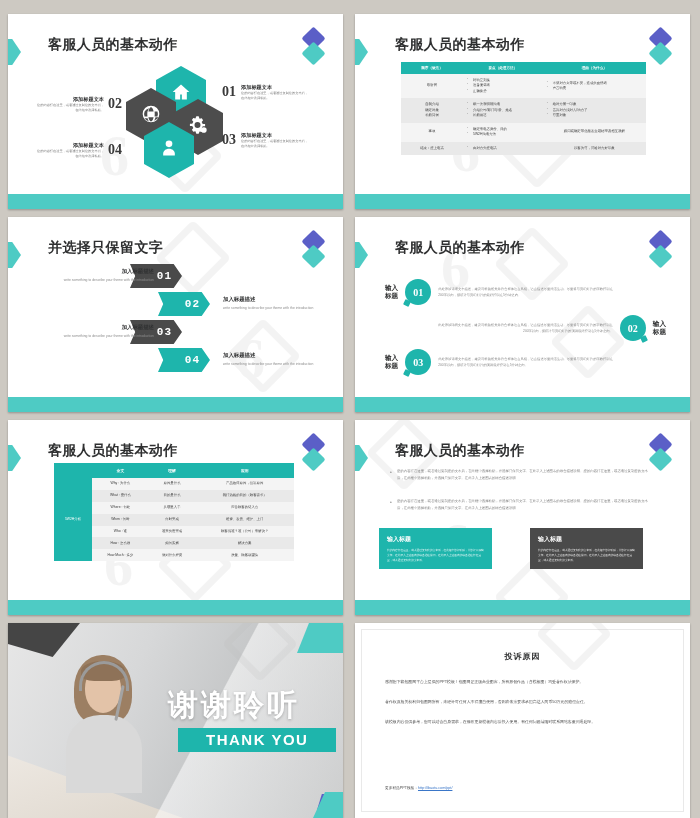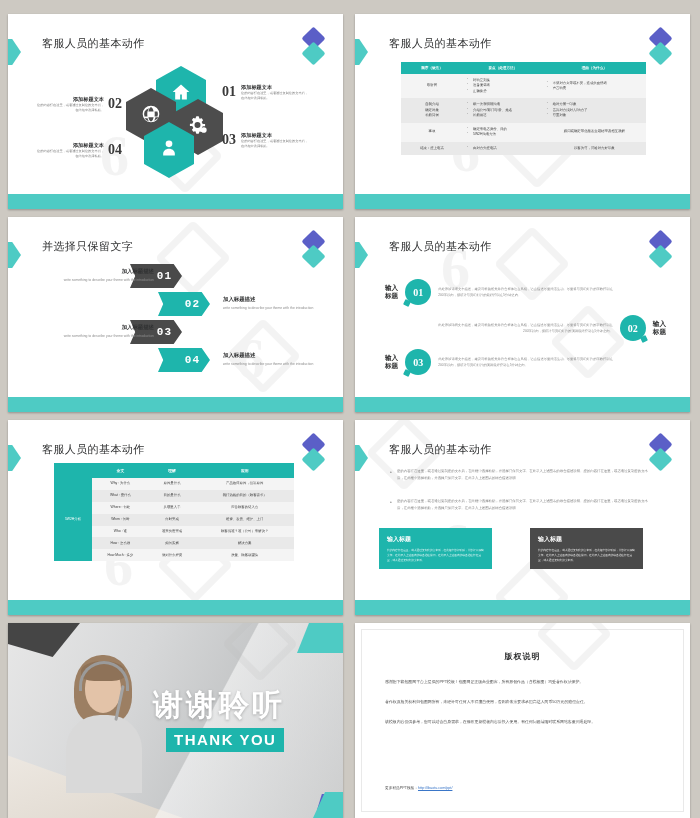--- a/index.html
+++ b/index.html
@@ -24,22 +24,22 @@
   .slide{
     position:relative;
     background:#ffffff;
     overflow:hidden;
     box-shadow:0 1px 2px rgba(0,0,0,.28);
     width:335px; height:195px;
   }
 
   
   .s-title{
-    position:absolute; left:34px; top:22px;
-    font-size:11px; font-weight:normal; color:#2f3031;
+    position:absolute; left:40px; top:22px;
+    font-size:14px; font-weight:bold; color:#2f3031;
     letter-spacing:.4px; white-space:nowrap;
   }
   .left-chevron{
     position:absolute; left:-9px; top:25px;
     width:22px; height:26px; background:var(--teal);
     clip-path:polygon(0 0,60% 0,100% 50%,60% 100%,0 100%);
   }
   .dia-wrap{ position:absolute; right:18px; top:16px; width:22px; height:44px; }
   .dia{ position:absolute; width:17px; height:17px; left:2px; transform:rotate(45deg); border-radius:2px; }
   .dia.purple{ top:0; background:var(--purple); }
@@ -238,30 +238,30 @@
   }
   .ty .cornerpurple{
     position:absolute; right:4px; bottom:8px; width:22px; height:16px;
     background:var(--purple); clip-path:polygon(22% 0,100% 0,78% 100%,0 100%);
   }
   .ty .cornerteal2{
     position:absolute; right:0; bottom:0; width:30px; height:26px;
     background:var(--teal); clip-path:polygon(40% 0,100% 0,100% 100%,0 100%);
   }
   .ty .ty-cn{
-    position:absolute; left:145px; top:62px;
+    position:absolute; left:160px; top:62px;
     font-size:30px; font-weight:bold; color:#fff;
     letter-spacing:3px;
     text-shadow:0 1px 3px rgba(0,0,0,.25);
   }
   .ty .ty-en{
-    position:absolute; left:158px; top:105px;
+    position:absolute; left:170px; top:105px;
     background:var(--teal-d); color:#fff;
     font-size:15px; font-weight:bold; letter-spacing:1.5px;
-    padding:3px 8px 4px;
+    padding:3px 28px 4px;
   }
 
   
   .cp{ background:#fff; }
   .cp-inner{ position:absolute; left:30px; right:30px; top:14px; bottom:14px; }
   .cp h2{
     text-align:center; font-size:8px; font-weight:bold;
     color:#2f3031; margin:14px 0 16px; letter-spacing:1px;
   }
   .cp p{
@@ -635,21 +635,21 @@
     <div class="ty-cn">谢谢聆听</div>
     <div class="ty-en">THANK YOU</div>
   </div>
 
   <div class="slide cp">
     <div class="cp-border"></div>
     <div class="wm">
       <div class="wm-sq" style="left:192px;top:-16px"></div>
     </div>
     <div class="cp-inner">
-      <h2>版权说明</h2>
+      <h2>投诉原因</h2>
       <p>感谢您下载包图网平台上提供的PPT模板！包图网是正版商业图库，所有原创作品（含模板图）均受著作权法保护。</p>
       <p>著作权及相关权利归包图网所有，未经许可任何人不得擅自使用，否则将依法要求承担高达人民币50万元的赔偿责任。</p>
       <p>该模板内容仅供参考，您可以结合自身需求，在修改更新模板内容后投入使用。有任何问题请随时联系网站客服沟通处理。</p>
       <div class="more">
         <span>更多精品PPT模板：</span><a href="#">http://ibaotu.com/ppt/</a>
       </div>
     </div>
   </div>
 
 </div>

